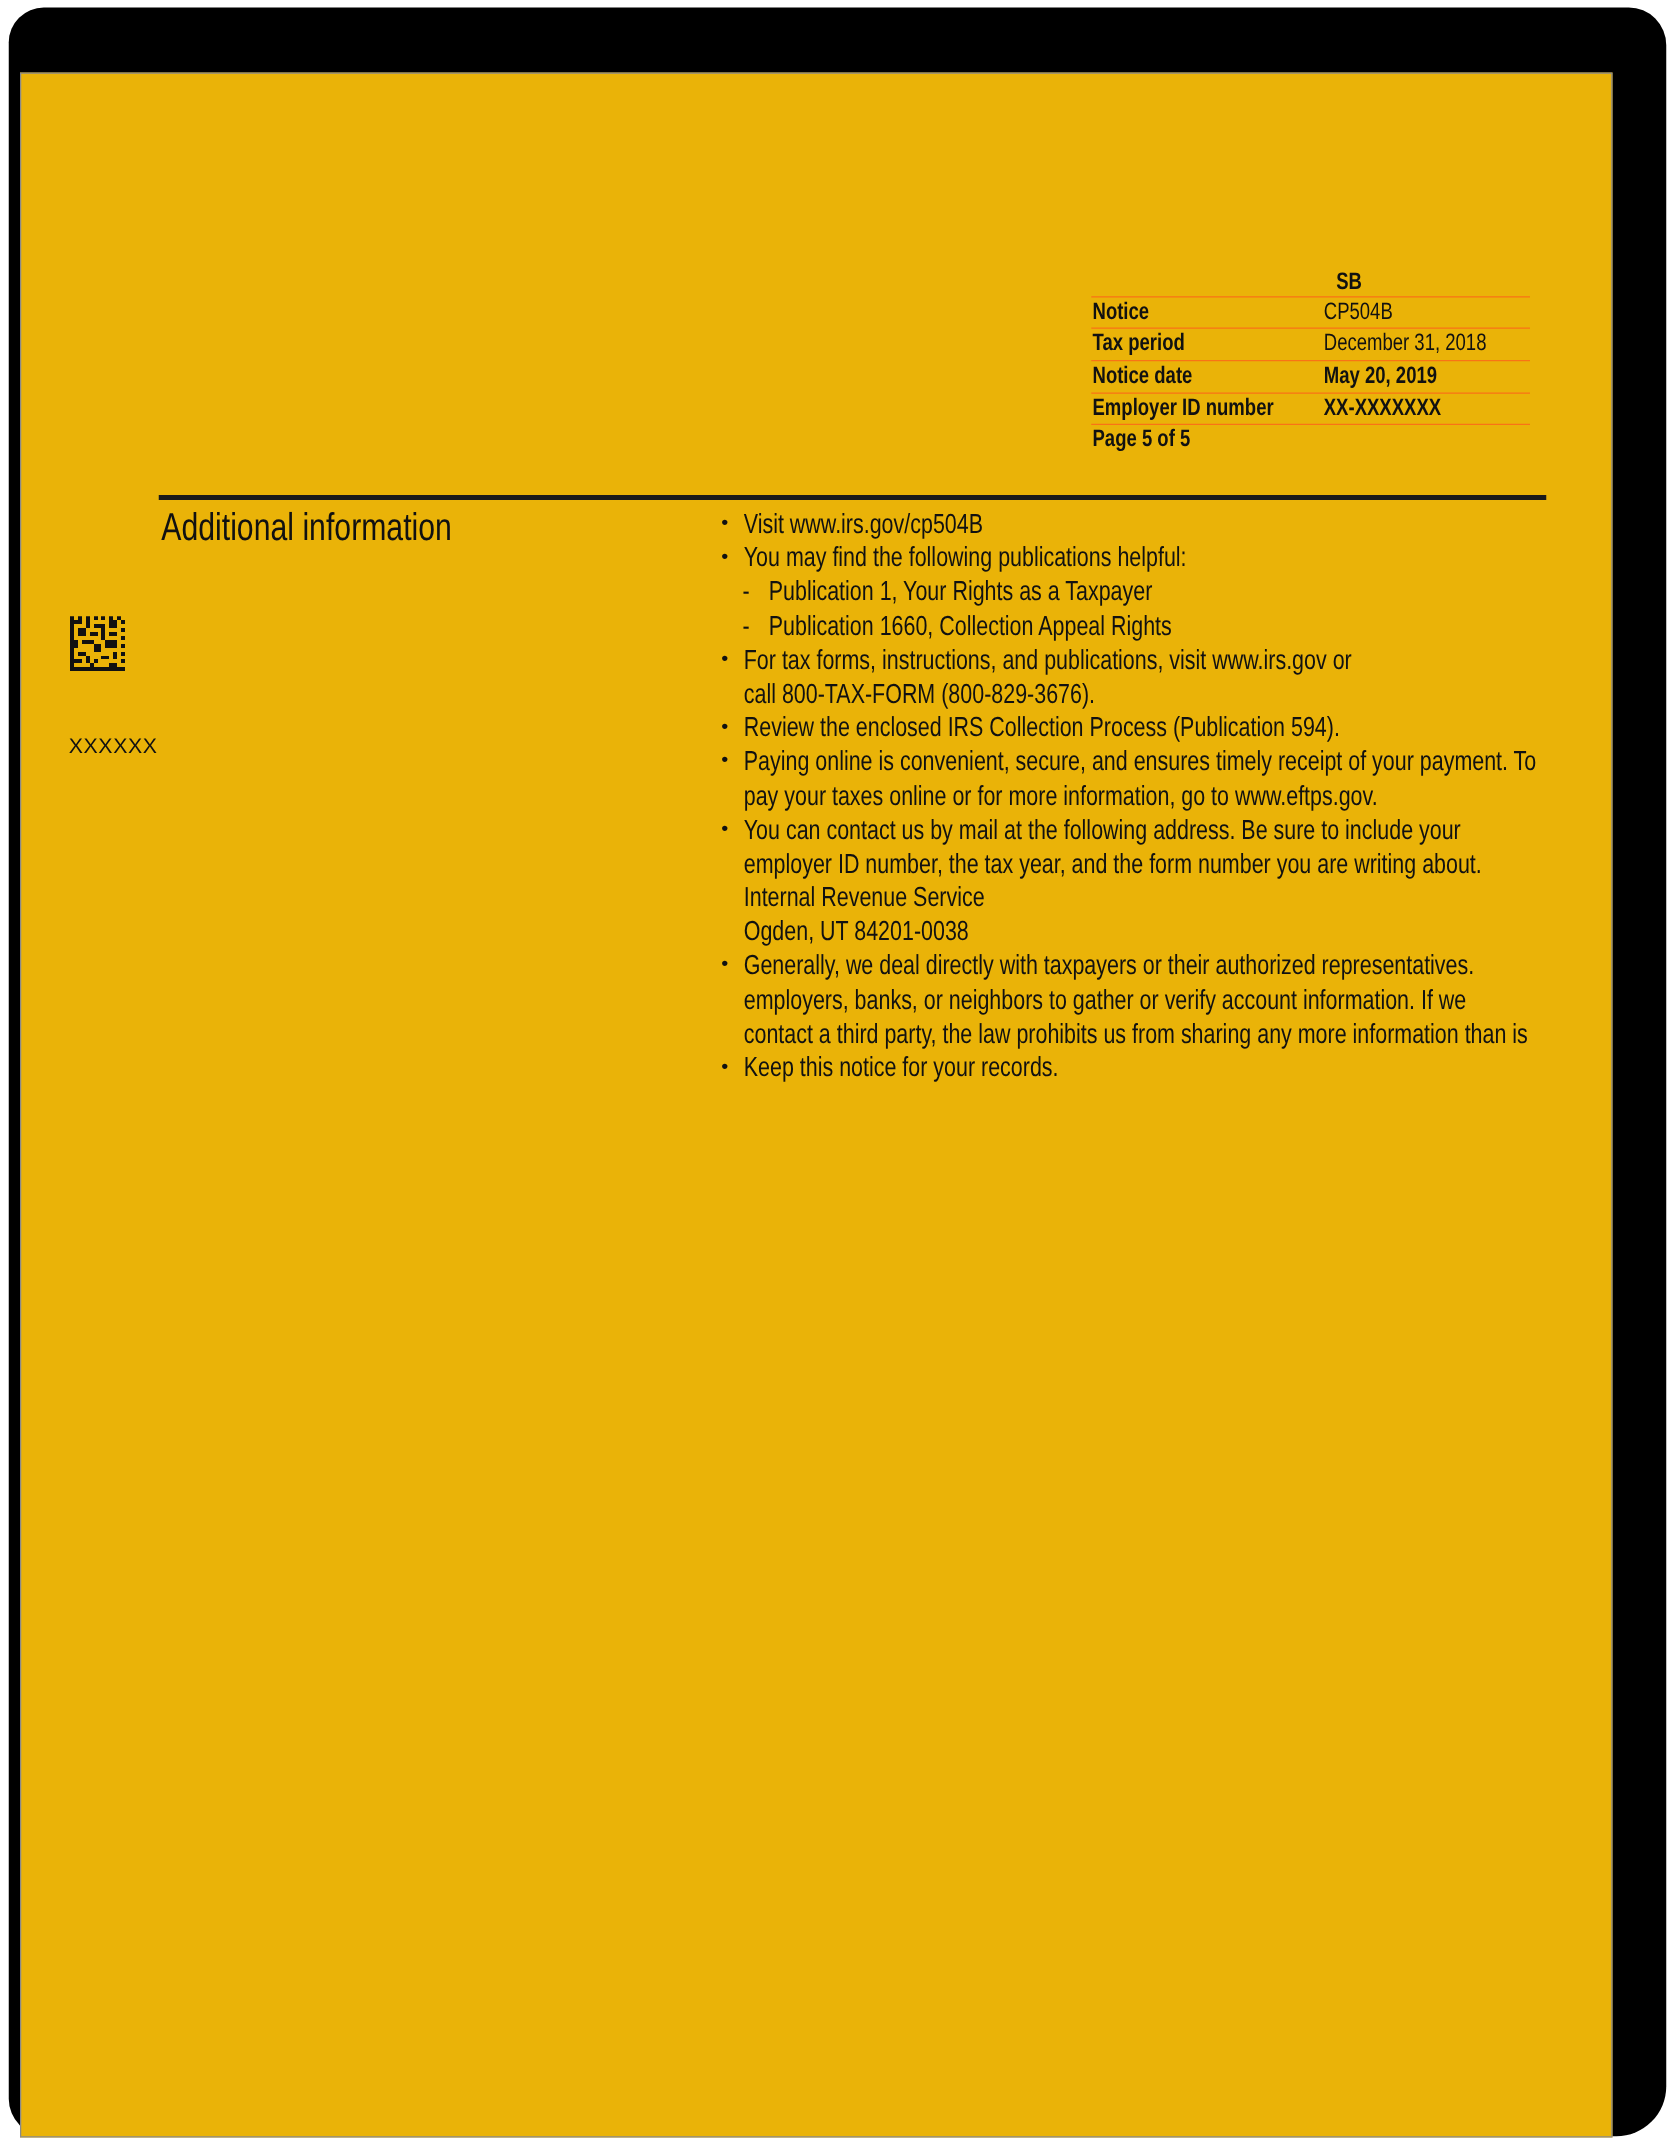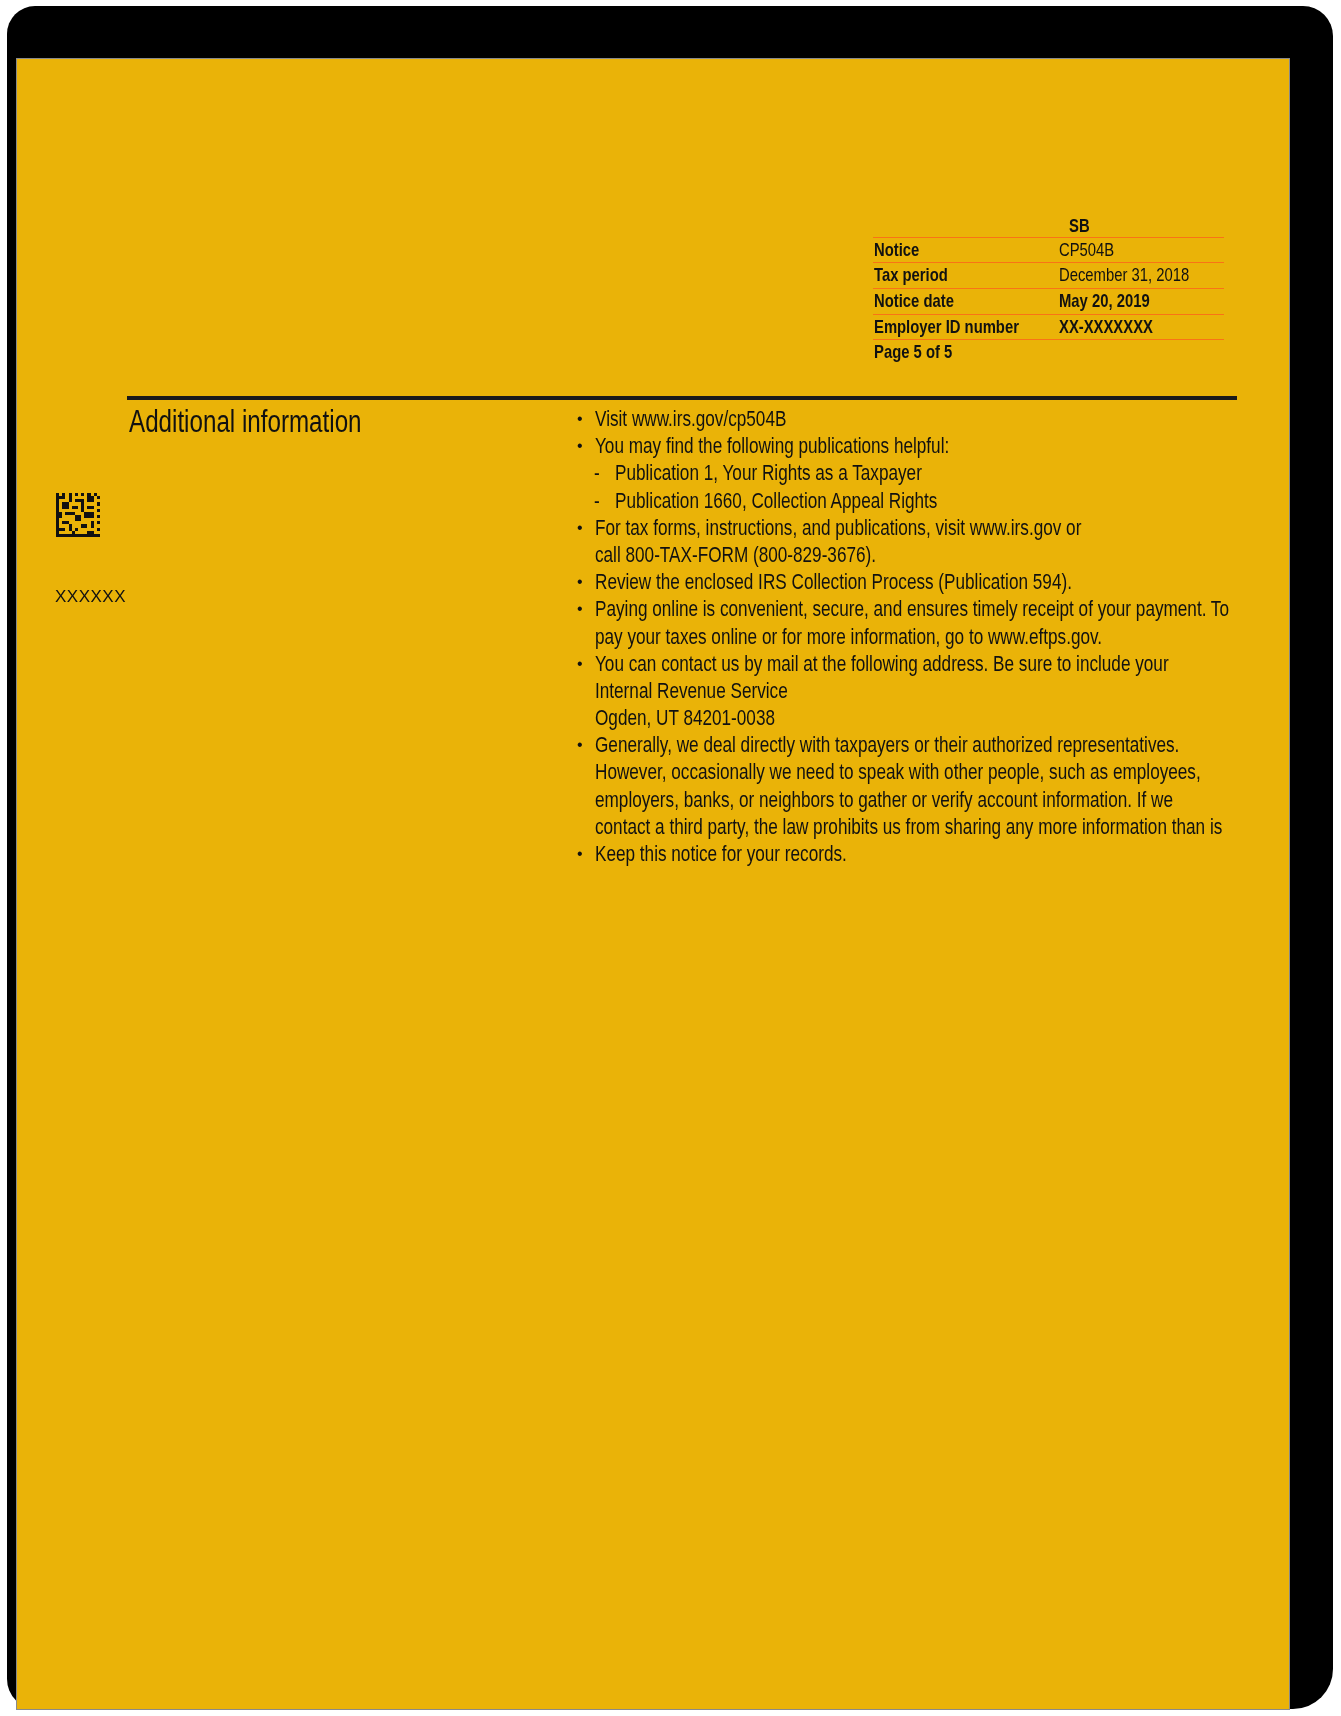--- a/index.html
+++ b/index.html
@@ -264,33 +264,33 @@
       <span class="t-l1 cond">Paying online is convenient, secure, and ensures timely receipt of your payment.  To</span>
     </div>
     <div class="line">
       <span class="t-l1 cond">pay your taxes online or for more information, go to www.eftps.gov.</span>
     </div>
     <div class="line">
       <span class="bullet">•</span>
       <span class="t-l1 cond">You can contact us by mail at the following address.   Be sure to include your</span>
     </div>
     <div class="line">
+      <span class="t-l1 cond">employer ID number, the tax year,  and the form number you are writing about.</span>
+    </div>
+    <div class="line">
       <span class="t-l1 cond">Internal Revenue Service</span>
     </div>
     <div class="line">
       <span class="t-l1 cond">Ogden, UT  84201-0038</span>
     </div>
     <div class="line">
       <span class="bullet">•</span>
       <span class="t-l1 cond">Generally, we deal directly with taxpayers or their authorized representatives.</span>
     </div>
     <div class="line">
-      <span class="t-l1 cond">However,  occasionally we need to speak with other people, such as employees,</span>
-    </div>
-    <div class="line">
       <span class="t-l1 cond">employers, banks, or neighbors to gather or verify account information.  If we</span>
     </div>
     <div class="line">
       <span class="t-l1 cond">contact a third party, the law prohibits us from sharing any more information than is</span>
     </div>
     <div class="line">
       <span class="bullet">•</span>
       <span class="t-l1 cond">Keep this notice for your records.</span>
     </div>
   </div>

